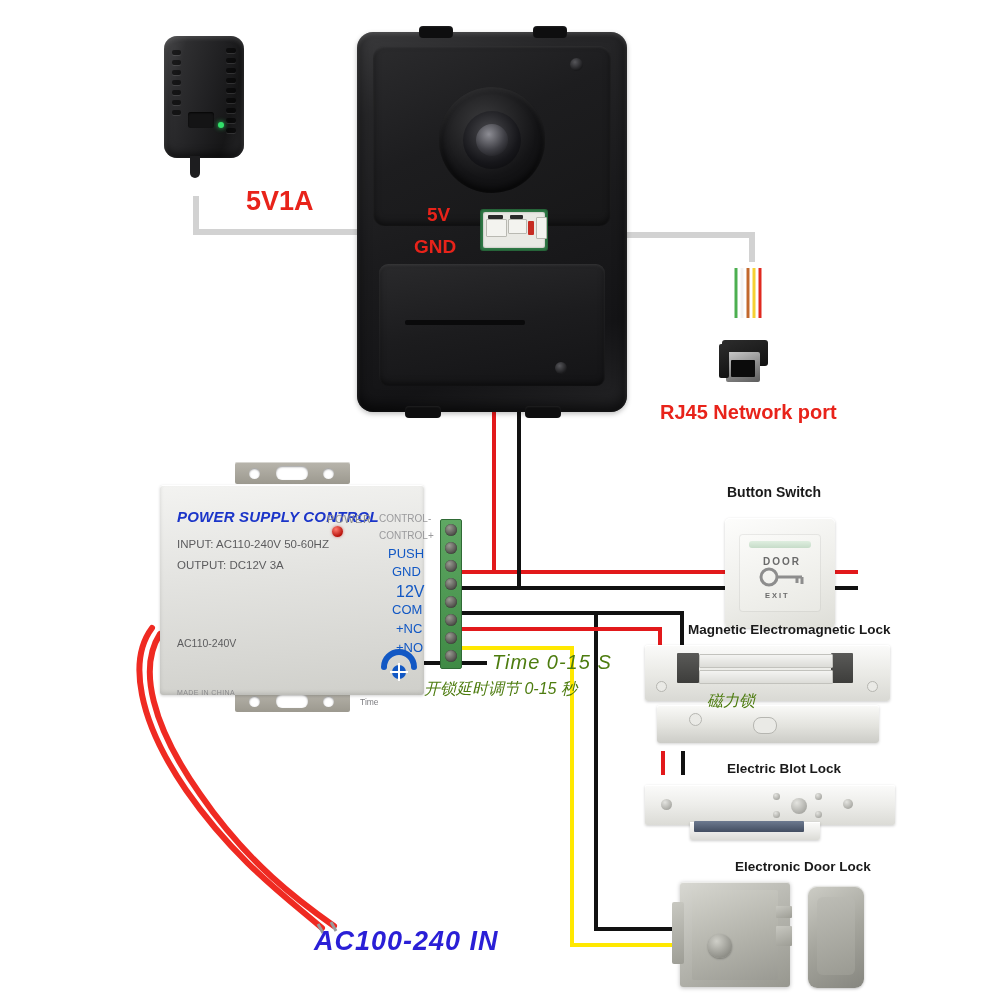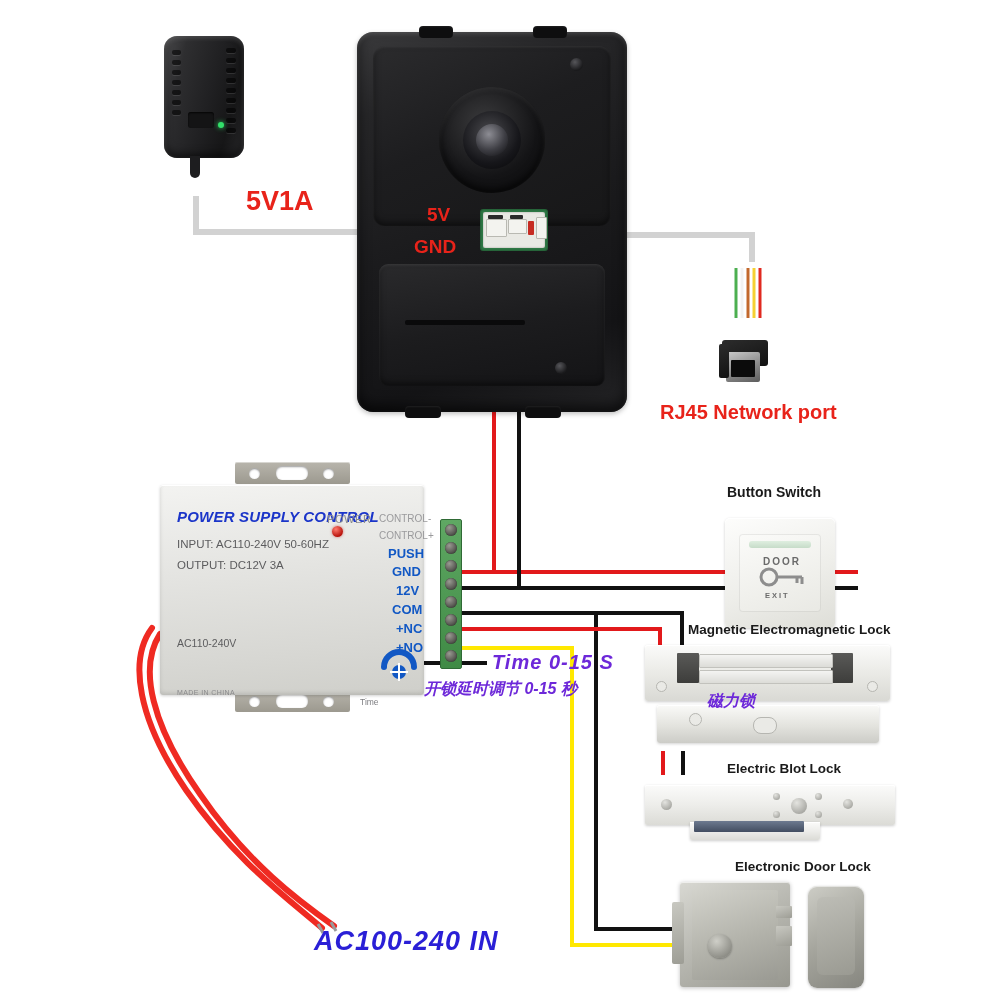--- a/index.html
+++ b/index.html
@@ -5,21 +5,21 @@
   html,body{margin:0;padding:0;background:#fff;}
   body{width:1000px;height:1000px;position:relative;overflow:hidden;
        font-family:"Liberation Sans",sans-serif;}
   #stage{position:absolute;left:0;top:0;width:1000px;height:1000px;}
   svg.layer{position:absolute;left:0;top:0;width:1000px;height:1000px;overflow:visible;}
   .lbl{position:absolute;white-space:nowrap;line-height:1;}
 
   
   .red-lbl{color:#e8231a;font-weight:bold;}
   .blk-lbl{color:#1a1a1a;font-weight:bold;}
-  .purple-lbl{color:#6d28d9;font-weight:bold;font-style:italic;}
+  .purple-lbl{color:#4d7c0f;font-weight:normal;font-style:italic;}
   .blue-lbl{color:#2a1fd6;font-weight:bold;font-style:italic;letter-spacing:1px;}
 
   
   .adapter-body{
     position:absolute;border-radius:13px;
     background:linear-gradient(105deg,#4b4b4d 0%,#2e2e30 22%,#202022 55%,#161617 78%,#29292b 100%);
     box-shadow:inset 0 2px 5px rgba(255,255,255,.18), inset 0 -4px 8px rgba(0,0,0,.6);
   }
   .vent{position:absolute;background:rgba(0,0,0,.55);border-radius:2px;
         box-shadow:0 1px 0 rgba(255,255,255,.10);}
@@ -77,21 +77,21 @@
       border-radius:2px;box-shadow:inset 0 1px 0 rgba(255,255,255,.45);}
   .ps-hole{position:absolute;background:#fff;border-radius:50%;
       box-shadow:inset 0 1px 2px rgba(0,0,0,.45);}
   .ps-slot{position:absolute;background:#fff;border-radius:6px;
       box-shadow:inset 0 1px 2px rgba(0,0,0,.4);}
   .ps-title{position:absolute;color:#1b35c9;font-weight:bold;font-style:italic;
       letter-spacing:.2px;white-space:nowrap;}
   .ps-spec{position:absolute;color:#5c5c5e;white-space:nowrap;}
   .ps-tiny{position:absolute;color:#8a8a8c;white-space:nowrap;margin-top:32px;}
   .ps-term{position:absolute;color:#9a9a9c;white-space:nowrap;}
-  .ps-term-b{position:absolute;color:#1258c4;font-weight:bold;white-space:nowrap;}
+  .ps-term-b{position:absolute;color:#1258c4;font-weight:normal;white-space:nowrap;}
   .ps-led{position:absolute;width:11px;height:11px;border-radius:50%;
       background:radial-gradient(circle at 36% 30%,#ff7a6e,#b8120b 70%);
       box-shadow:0 0 3px rgba(180,20,12,.55);}
   .ps-led-cap{position:absolute;color:#8b8b8d;white-space:nowrap;}
   .term-block{position:absolute;background:linear-gradient(180deg,#5fa863,#3f8a45);
       border:1px solid #2f6a35;border-radius:2px;}
   .term-screw{position:absolute;border-radius:50%;
       background:radial-gradient(circle at 36% 30%,#9a9a92,#4d4d48 72%);
       box-shadow:inset 0 0 1px #2b2b28;}
 
@@ -259,21 +259,21 @@
     <div class="ps-spec" style="left:17px;top:152px;font-size:10.5px;">AC110-240V</div>
     <div class="ps-tiny" style="left:17px;top:172px;font-size:7px;letter-spacing:.4px;">MADE IN CHINA</div>
 
     <div class="ps-led-cap" style="left:167px;top:28px;font-size:11px;letter-spacing:.6px;">POWER</div>
     <div class="ps-led" style="left:172px;top:41px;"></div>
 
     <div class="ps-term" style="left:219px;top:28px;font-size:10px;">CONTROL-</div>
     <div class="ps-term" style="left:219px;top:45px;font-size:10px;">CONTROL+</div>
     <div class="ps-term-b" style="left:228px;top:61px;font-size:13px;">PUSH</div>
     <div class="ps-term-b" style="left:232px;top:79px;font-size:13px;">GND</div>
-    <div class="ps-term-b" style="left:236px;top:98px;font-size:13px;text-align:right;">12V</div>
+    <div class="ps-term-b" style="left:236px;top:98px;font-size:16px;text-align:right;">12V</div>
     <div class="ps-term-b" style="left:232px;top:117px;font-size:13px;">COM</div>
     <div class="ps-term-b" style="left:236px;top:136px;font-size:13px;">+NC</div>
     <div class="ps-term-b" style="left:236px;top:155px;font-size:13px;">+NO</div>
 
     <div class="ps-tiny" style="left:200px;top:180px;font-size:8.5px;color:#7d7d80;">Time</div>
     <svg style="position:absolute;left:222px;top:166px;width:34px;height:30px;overflow:visible;">
       <path d="M2,16 A15,15 0 0 1 32,16" stroke="#1258c4" stroke-width="6" fill="none" stroke-linecap="round"></path>
       <circle cx="17" cy="21" r="7" fill="#1258c4"></circle>
       <line x1="17" y1="12" x2="17" y2="30" stroke="#fff" stroke-width="2"></line>
       <line x1="8" y1="21" x2="26" y2="21" stroke="#fff" stroke-width="2"></line>

